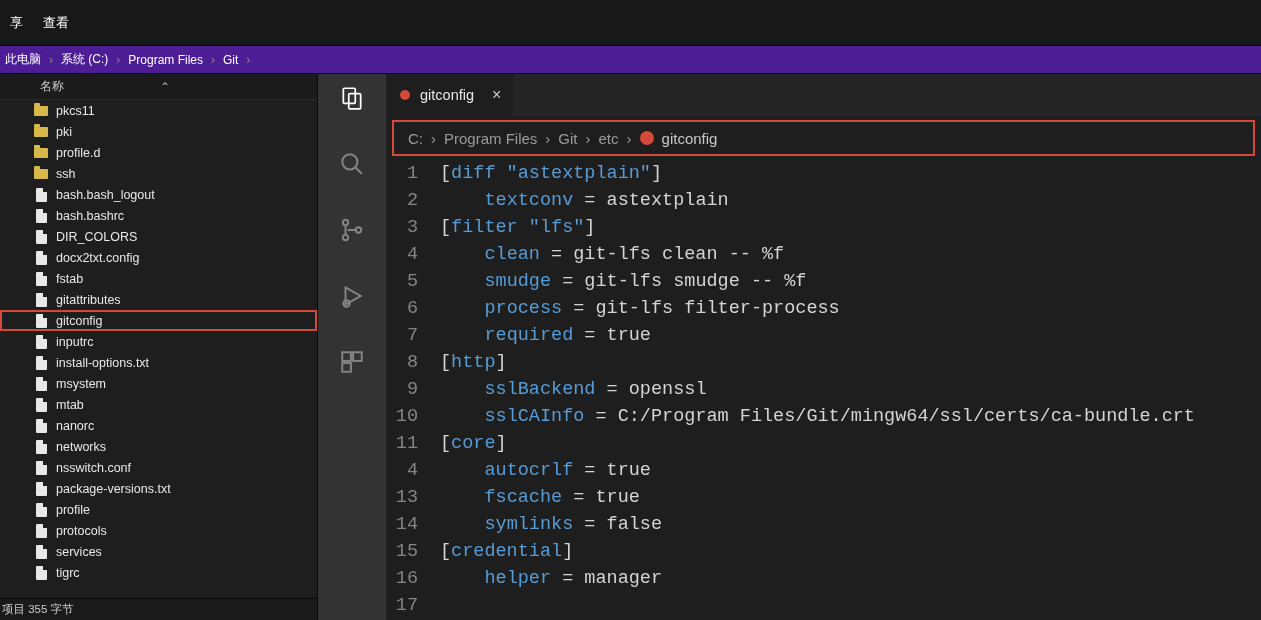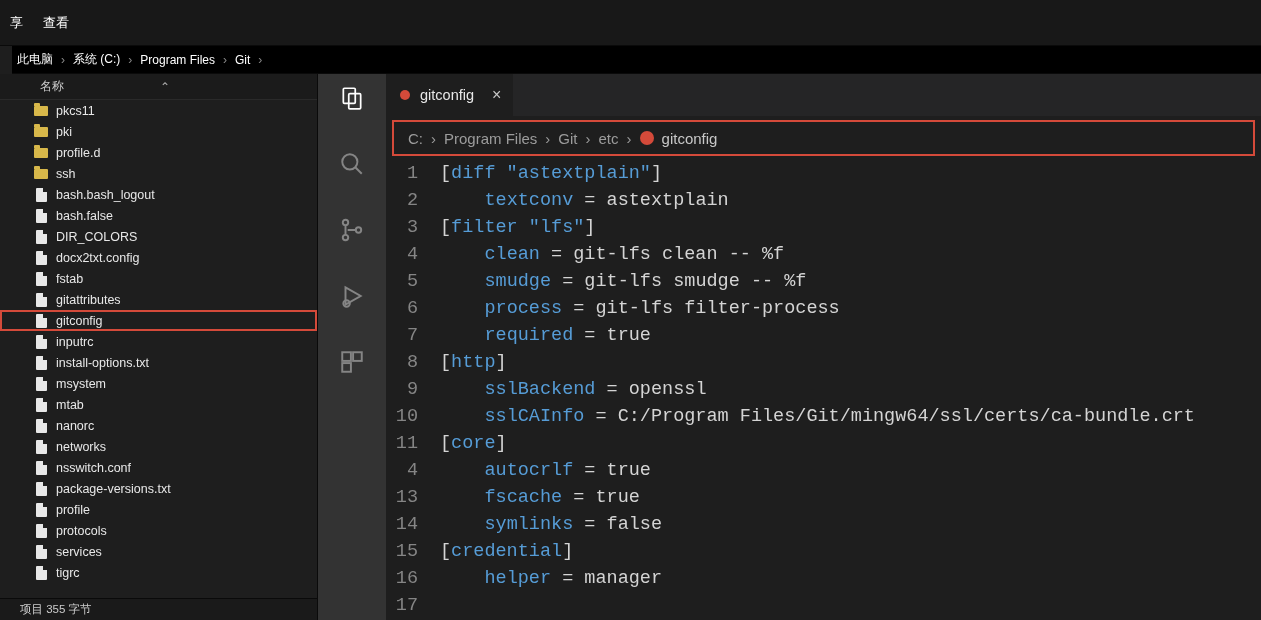--- a/index.html
+++ b/index.html
@@ -18,28 +18,27 @@
   display: flex;
   align-items: center;
   padding-left: 0;
   font-size: 13px;
   color: #ffffff;
   border-bottom: 1px solid #0a0a0a;
 }
 .top-menu span { padding: 0 10px; }
 .explorer-breadcrumb {
   height: 28px;
-  background: #000000;
+  background: #4c1d95;
   display: flex;
   align-items: center;
   font-size: 12px;
   color: #ffffff;
   border-bottom: 1px solid #0a0a0a;
   flex: none;
-  margin-left: 12px;
 }
 .explorer-breadcrumb .bc-item { padding: 0 5px; }
 .explorer-breadcrumb .chev { color: #888; padding: 0 3px; }
 
 .main-area { display: flex; flex: 1; min-height: 0; }
 
 
 .file-explorer {
   width: 318px;
   background: #1e1e1e;
@@ -77,21 +76,21 @@
 .folder-icon { background: #d8b84a; width: 14px; height: 10px; border-radius: 1px; position: relative; }
 .folder-icon::before { content:""; position:absolute; top:-3px; left:0; width:6px; height:3px; background:#d8b84a; border-radius:1px 1px 0 0; }
 .file-icon { width: 11px; height: 14px; background: #e8e8e8; border-radius: 1px; position: relative; }
 .file-icon::after { content:""; position:absolute; top:0; right:0; width:4px; height:4px; background:#1e1e1e; border-left:3px solid #e8e8e8; border-bottom:3px solid #e8e8e8;}
 .fe-status {
   height: 22px;
   background: #1a1a1a;
   font-size: 11.5px;
   color: #ccc;
   display: flex; align-items: center;
-  padding-left: 20px;
+  padding-left: 2px;
   border-top: 1px solid #0a0a0a;
 }
 
 
 .activity-bar {
   width: 68px;
   background: #333333;
   display: flex;
   flex-direction: column;
   align-items: center;
@@ -218,21 +217,21 @@
         <div class="fe-row">
           <span class="fe-icon">
             <span class="file-icon"></span>
           </span>
           <span>bash.bash_logout</span>
         </div>
         <div class="fe-row">
           <span class="fe-icon">
             <span class="file-icon"></span>
           </span>
-          <span>bash.false</span>
+          <span>bash.bashrc</span>
         </div>
         <div class="fe-row">
           <span class="fe-icon">
             <span class="file-icon"></span>
           </span>
           <span>DIR_COLORS</span>
         </div>
         <div class="fe-row">
           <span class="fe-icon">
             <span class="file-icon"></span>

